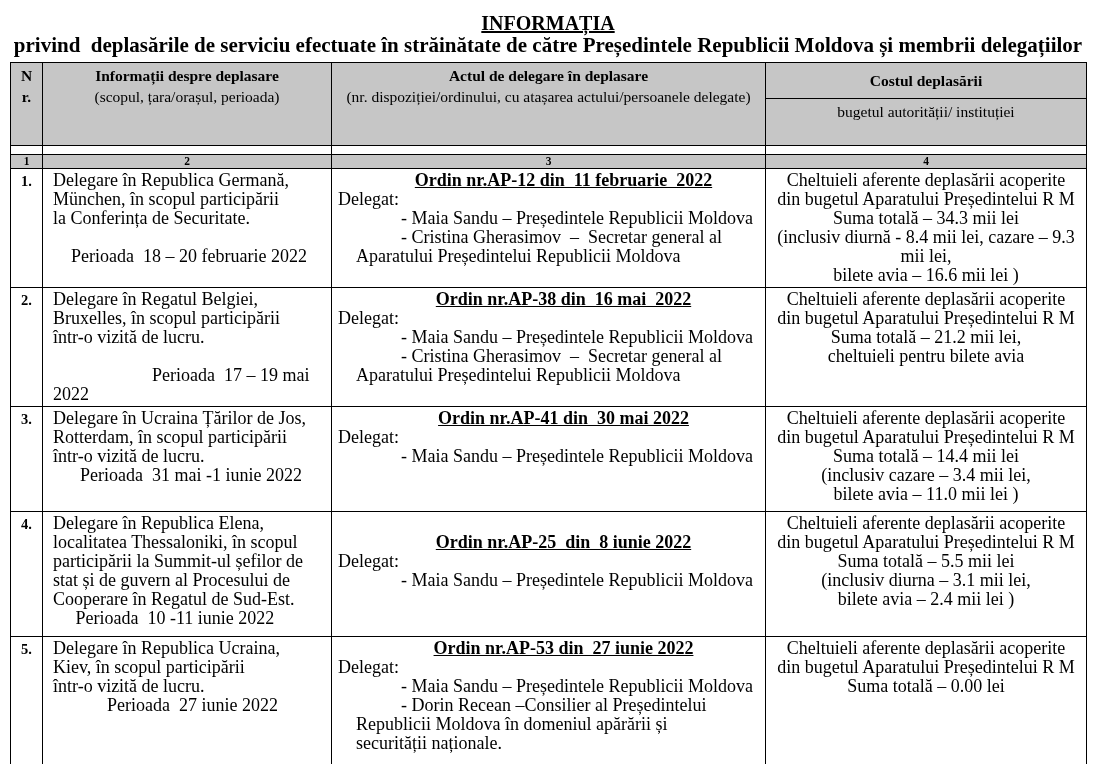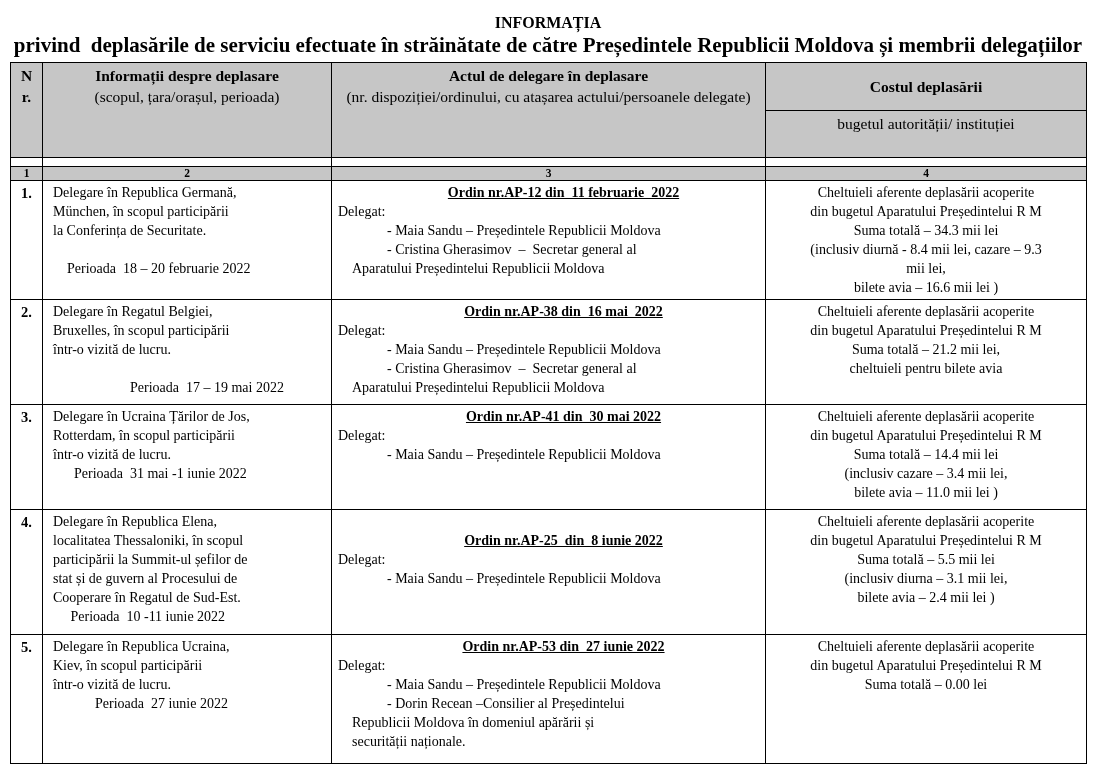--- a/index.html
+++ b/index.html
@@ -6,22 +6,23 @@
   * { box-sizing: border-box; }
   html, body { margin:0; padding:0; background:#fff; }
   body {
     width:1096px;
     font-family:"Liberation Serif","DejaVu Serif",serif;
     color:var(--text);
   }
   .page { padding:12px 10px 4px 10px; }
 
   .doc-title {
-    text-align:center; font-weight:bold; font-size:16px; line-height:22px;
+    text-align:center; font-weight:bold; font-size:20px; line-height:22px;
     white-space:pre-wrap;
+    text-decoration:underline;
   }
   .doc-subtitle {
     text-align:center; font-weight:bold; font-size:21px; line-height:22px;
     white-space:pre-wrap;
   }
 
   table.trips {
     border-collapse:collapse; table-layout:fixed; width:1076px; margin-top:6px;
   }
   .trips th, .trips td {
@@ -30,36 +31,36 @@
     overflow:hidden;
   }
 
   
   thead th {
     background:var(--header-bg);
     font-size:15.5px; line-height:21px; font-weight:normal;
     text-align:center; padding:2px 4px;
   }
   thead .b { font-weight:bold; }
-  th.cost-title { height:21px; padding:13px 4px; }
+  th.cost-title { height:21px; padding:7px 4px; }
   th.cost-sub   { height:47px; font-weight:normal; }
 
   
   tr.spacer-row td { height:9px; padding:0; background:#fff; }
 
   
   tr.numrow td {
     background:var(--header-bg);
     height:14px; padding:0 2px;
     text-align:center; font-weight:bold;
     font-size:11.5px; line-height:13px;
   }
 
   
-  tbody.rows td { font-size:14px; line-height:19px; padding:2px 3px; }
+  tbody.rows td { font-size:18px; line-height:19px; padding:2px 3px; }
   tbody.rows td.c-nr   { text-align:center; font-weight:bold; font-size:14.5px; padding-top:3px; }
   tbody.rows td.c-info { padding-left:10px; padding-right:4px; }
   tbody.rows td.c-act  { padding-left:6px;  padding-right:4px; }
   tbody.rows td.c-cost { text-align:center; padding-left:3px; padding-right:3px; }
 
   tbody.rows tr:nth-child(1) td { height:118px; }
   tbody.rows tr:nth-child(2) td { height:105px; }
   tbody.rows tr:nth-child(3) td { height:105px; }
   tbody.rows tr:nth-child(4) td { height:125px; }
   tbody.rows tr:nth-child(5) td { height:129px; }

